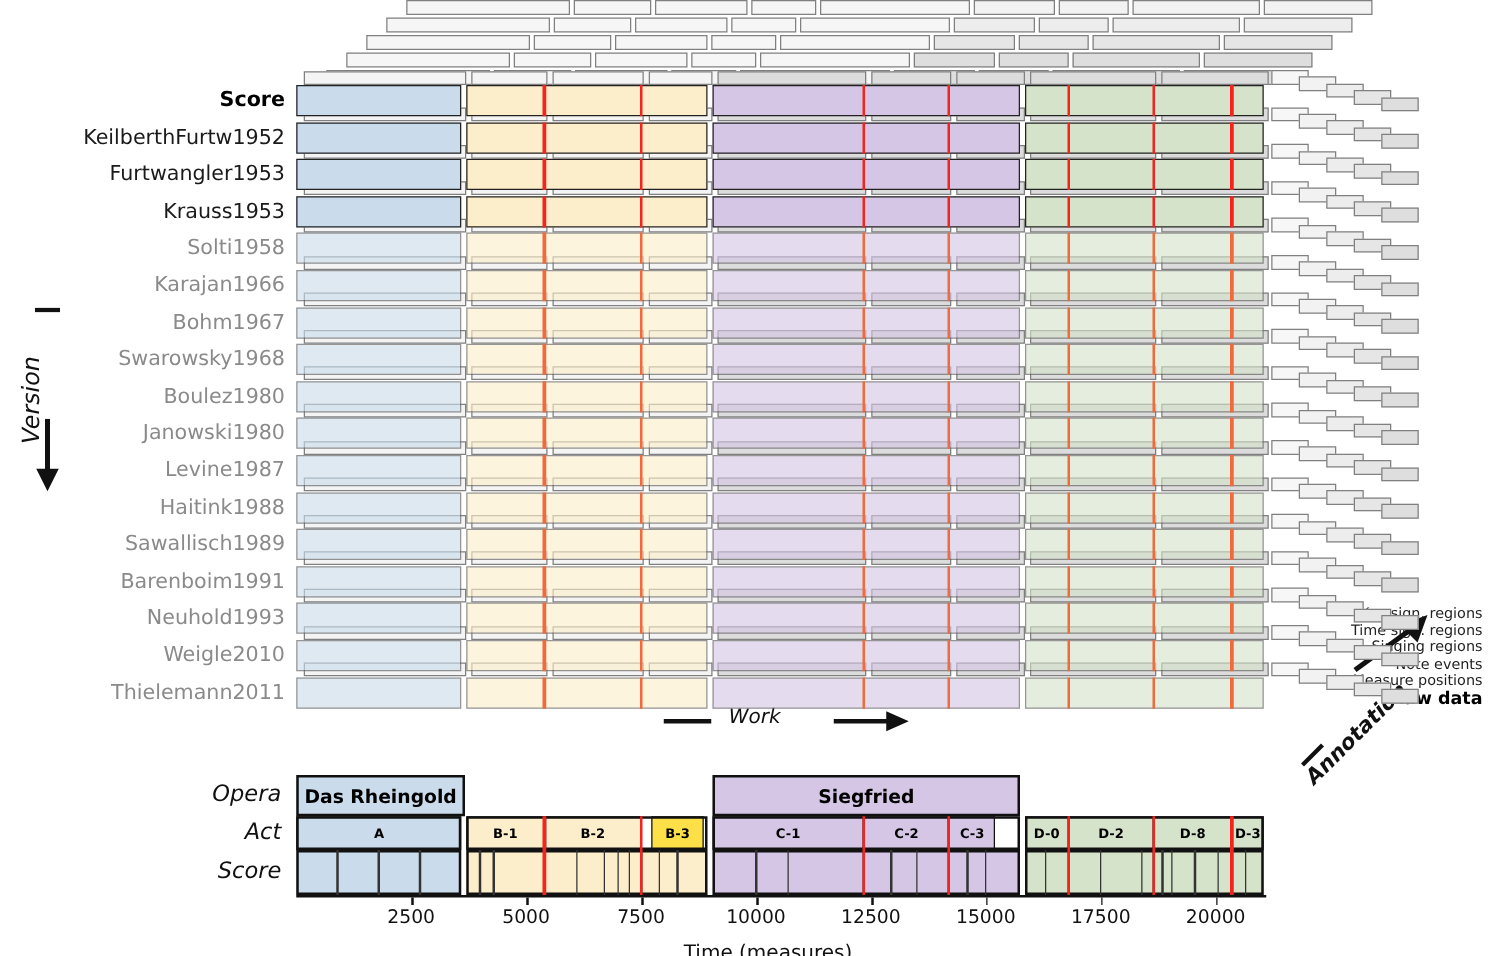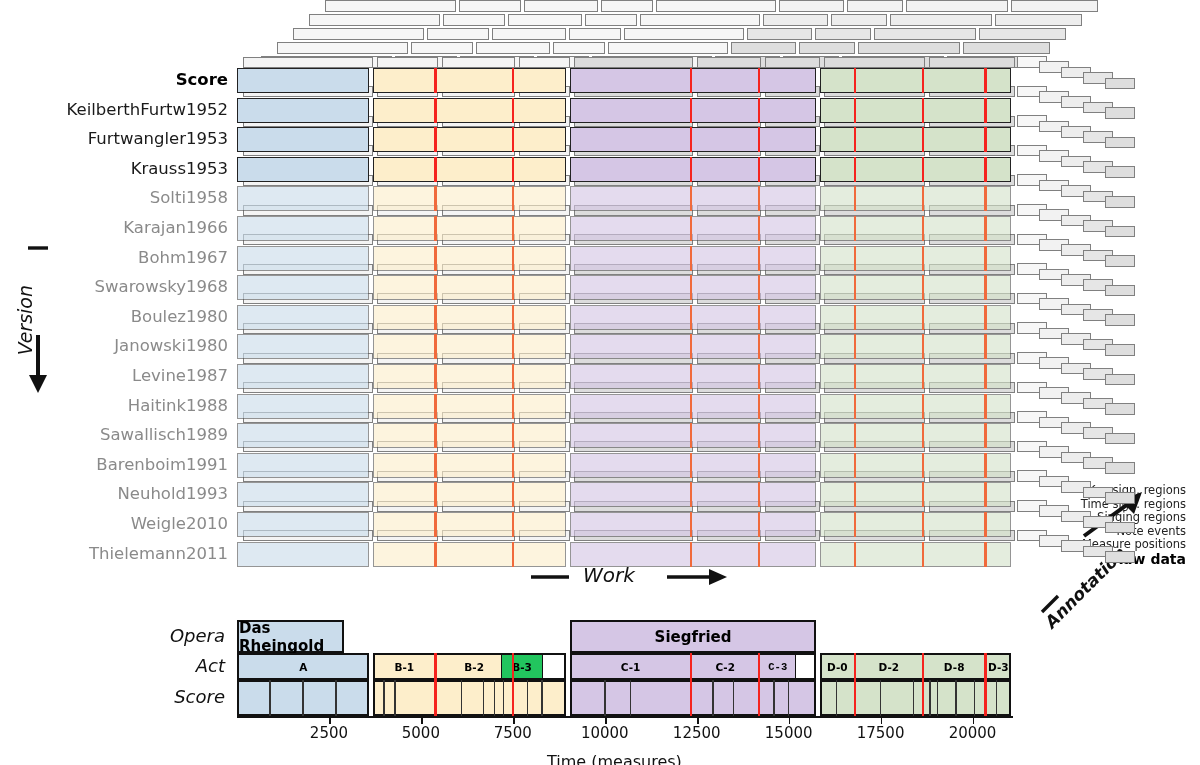--- a/index.html
+++ b/index.html
@@ -66,21 +66,21 @@
   .ticklabel{position:absolute;top:8px;font-size:15px;color:#111;
              transform:translateX(-50%);white-space:nowrap;}
 
   #xaxisline{position:absolute;height:2px;background:#111;}
 
   
   .annot{position:absolute;right:0;text-align:right;font-size:11.5px;
          color:#222;white-space:nowrap;line-height:13.5px;}
   .annot.rawdata{font-weight:bold;font-size:14px;color:#000;}
 
-  .work-label{position:absolute;font-style:italic;font-size:20px;color:#111;text-align:right;}
+  .work-label{position:absolute;font-style:italic;font-size:16px;color:#111;text-align:right;}
   .annotation-label{position:absolute;font-style:italic;font-weight:bold;
      font-size:17px;color:#111;transform:rotate(-45deg);transform-origin:left bottom;}
   .xlabel{position:absolute;font-size:16px;color:#111;}
 </style>
 </head>
 <body>
 
 <div id="fig">
 
   <div class="axis-title" id="version-title" style="left:14px;top:285px;writing-mode:vertical-rl;transform:rotate(180deg);">Version</div>
@@ -642,31 +642,31 @@
     <line x1="138" y1="14" x2="184" y2="14" stroke="#111" stroke-width="3.6"></line>
     <polygon points="198,14 180,6 180,22" fill="#111"></polygon>
   </svg>
   <div class="work-label" style="left:583px;top:563px;">Work</div>
 
   <div id="bottom">
       <div class="rowlabel" style="right: 975px; top: 12.5px;">Opera</div>
       <div class="rowlabel" style="right: 975px; top: 42.5px;">Act</div>
       <div class="rowlabel" style="right: 975px; top: 74px;">Score</div>
       <div class="brow" style="left: 237px; top: 8px; width: 776px; height: 33px;">
-        <div class="bseg opera" style="left: 0px; width: 107px; background: rgb(202, 220, 235);">Das Rheingold</div>
+        <div class="bseg opera" style="left: 0px; width: 135px; background: rgb(202, 220, 235);">Das Rheingold</div>
         <div class="bseg opera" style="left: 332.834px; width: 246.408px; background: rgb(213, 198, 229);">Siegfried</div>
       </div>
       <div class="brow" style="left: 237px; top: 41px; width: 776px; height: 27px;">
         <div class="bseg act" style="left: 0px; width: 132.398px; background: rgb(202, 220, 235); border-color: rgb(17, 17, 17);">A</div>
         <div class="bseg act" style="left: 136.076px; width: 62.5213px; background: rgb(253, 238, 203); border-color: rgb(17, 17, 17);">B-1</div>
         <div class="bseg act" style="left: 198.597px; width: 77.2322px; background: rgb(253, 238, 203); border-color: rgb(17, 17, 17);">B-2</div>
-        <div class="bseg act" style="left: 264px; width: 42px; background: #22c55e; border-color: rgb(17, 17, 17);">B-3</div>
+        <div class="bseg act" style="left: 284px; width: 42px; background: #fde047; border-color: rgb(17, 17, 17);">B-3</div>
         <div class="bseg act" style="left: 332.834px; width: 121.365px; background: rgb(213, 198, 229); border-color: rgb(17, 17, 17);">C-1</div>
         <div class="bseg act" style="left: 454.199px; width: 68.0379px; background: rgb(213, 198, 229); border-color: rgb(17, 17, 17);">C-2</div>
-        <div class="bseg act" style="left: 522.237px; width: 37px; background: rgb(213, 198, 229); border-color: rgb(17, 17, 17); font-family: Liberation Mono, monospace;">C-3</div>
+        <div class="bseg act" style="left: 522.237px; width: 37px; background: rgb(213, 198, 229); border-color: rgb(17, 17, 17);">C-3</div>
         <div class="bseg act" style="left: 582.919px; width: 34.9384px; background: rgb(213, 227, 202); border-color: rgb(17, 17, 17);">D-0</div>
         <div class="bseg act" style="left: 617.858px; width: 68.0379px; background: rgb(213, 227, 202); border-color: rgb(17, 17, 17);">D-2</div>
         <div class="bseg act" style="left: 685.896px; width: 62.5213px; background: rgb(213, 227, 202); border-color: rgb(17, 17, 17);">D-8</div>
         <div class="bseg act" style="left: 748.417px; width: 25.7441px; background: rgb(213, 227, 202); border-color: rgb(17, 17, 17);">D-3</div>
         <div class="bseg" style="left: 0px; width: 132.398px; background: transparent; pointer-events: none;"></div>
         <div class="bseg" style="left: 136.076px; width: 193.081px; background: transparent; pointer-events: none;"></div>
         <div class="bseg" style="left: 332.834px; width: 246.408px; background: transparent; pointer-events: none;"></div>
         <div class="bseg" style="left: 582.919px; width: 191.242px; background: transparent; pointer-events: none;"></div>
         <div class="scene-red" style="left: 197.397px;"></div>
         <div class="scene-red" style="left: 274.629px;"></div>

